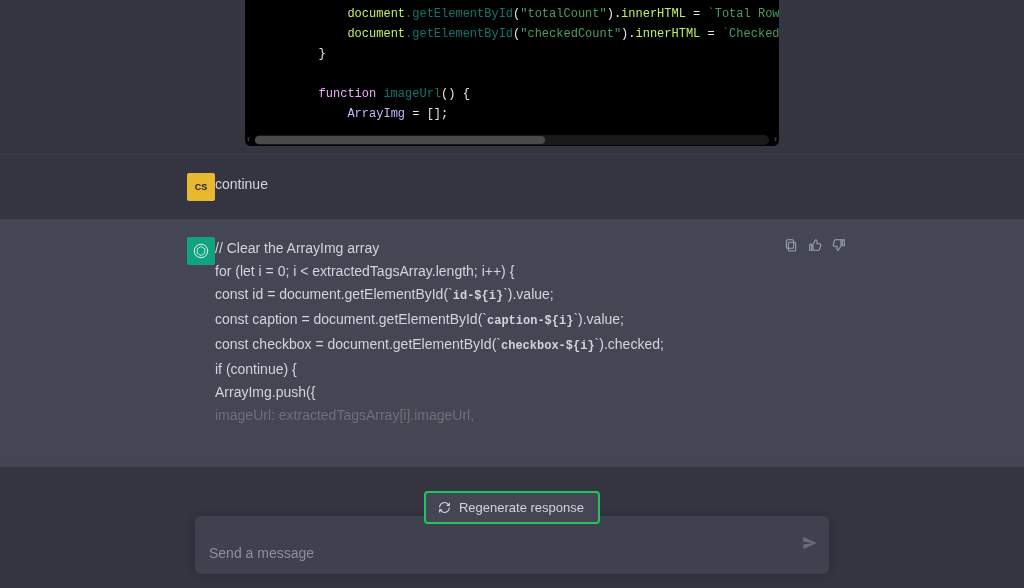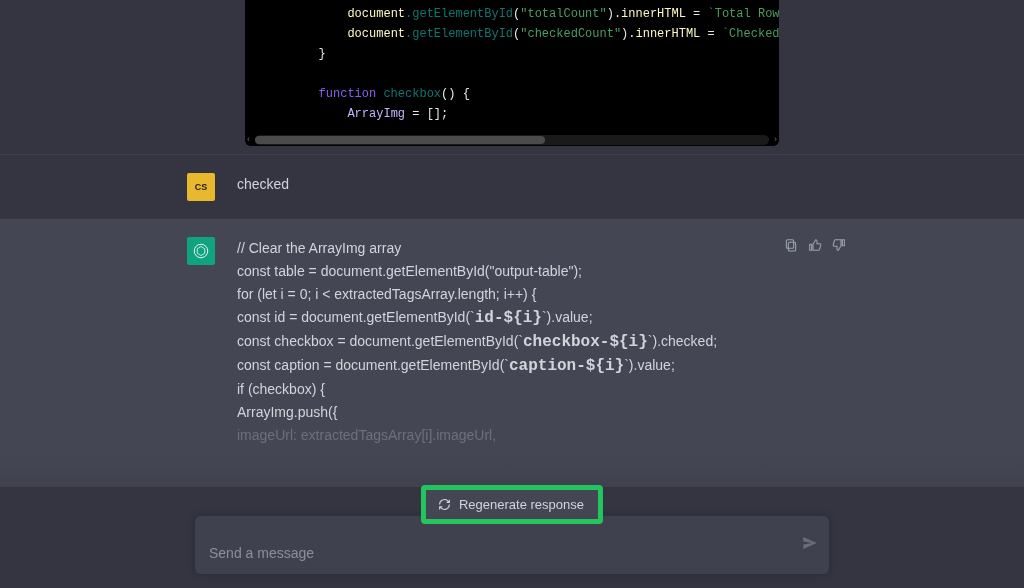--- a/index.html
+++ b/index.html
@@ -29,27 +29,27 @@
 }
 .code-pre {
   font-family: "SFMono-Regular", Consolas, "Liberation Mono", Menlo, monospace;
   font-size: 12px;
   line-height: 20px;
   color: #fff;
   white-space: pre;
   padding: 4px 16px 10px 16px;
   overflow: hidden;
 }
-.code-pre .kw { color: #fef9c3; }        
+.code-pre .kw { color: #bef264; }        
 .code-pre .fn { color: #0f766e; }        
 .code-pre .str { color: #4b9e5f; }       
 .code-pre .tmpl { color: #4b9e5f; }      
 .code-pre .id { color: #c4b5fd; }        
 .code-pre .plain { color: #e5e7eb; }
-.code-pre .funcdecl { color: #8b5cf6; }
+.code-pre .funcdecl { color: #f0abfc; }
 
 .hscroll {
   height: 12px;
   background: #000;
   position: relative;
   border-radius: 0 0 6px 6px;
 }
 .hscroll-track {
   position: absolute;
   left: 10px;
@@ -80,21 +80,20 @@
 .user-row {
   background: #343541;
   padding: 18px 0 18px 0;
   display: flex;
   justify-content: center;
   border-top: 1px solid rgba(255,255,255,0.05);
 }
 .row-inner {
   width: 650px;
   display: flex;
-  gap: 22px;
   align-items: flex-start;
   position: relative;
 }
 .avatar {
   width: 28px;
   height: 28px;
   border-radius: 2px;
   flex: none;
   display: flex;
   align-items: center;
@@ -115,21 +114,21 @@
   padding: 18px 0 40px 0;
   display: flex;
   justify-content: center;
   position: relative;
 }
 .assistant-row .msg-content {
   color: #d1d5db;
 }
 .mono-inline {
   font-family: "SFMono-Regular", Consolas, "Liberation Mono", Menlo, monospace;
-  font-size: 16px;
+  font-size: 12px;
   font-weight: 600;
 }
 .action-icons {
   position: absolute;
   right: -10px;
   top: 0;
   display: flex;
   gap: 8px;
   color: #9ca3af;
 }
@@ -142,21 +141,21 @@
 
 .regen-wrap {
   position: absolute;
   left: 50%;
   transform: translateX(-50%);
   bottom: 64px;
   z-index: 5;
 }
 .regen-btn {
   background: #444654;
-  border: 5px solid #22c55e;
+  border: 2px solid #22c55e;
   color: #d1d5db;
   font-size: 13px;
   padding: 7px 14px 7px 12px;
   border-radius: 4px;
   display: flex;
   align-items: center;
   gap: 8px;
   cursor: pointer;
 }
 .regen-btn svg { width: 13px; height: 13px; stroke: #d1d5db; fill: none; stroke-width: 2; }
@@ -202,55 +201,54 @@
 </head>
 <body>
 
 <div class="dark-section">
   <div class="code-block-wrap">
     <div class="code-block">
 <pre class="code-pre">            <span class="kw">document</span><span class="fn">.getElementById</span><span class="plain">(</span><span class="str">"totalCount"</span><span class="plain">).</span><span class="kw">innerHTML</span><span class="plain"> = </span><span class="tmpl">`Total Rows: ${tot</span>
             <span class="kw">document</span><span class="fn">.getElementById</span><span class="plain">(</span><span class="str">"checkedCount"</span><span class="plain">).</span><span class="kw">innerHTML</span><span class="plain"> = </span><span class="tmpl">`Checked Rows: $</span>
         <span class="plain">}</span>
 
-        <span class="funcdecl">function</span> <span class="fn">checkbox</span><span class="plain">() {</span>
+        <span class="funcdecl">function</span> <span class="fn">imageUrl</span><span class="plain">() {</span>
             <span class="id">ArrayImg</span><span class="plain"> = [];</span></pre>
       <div class="hscroll">
         <span class="hscroll-arrow left">‹</span>
         <div class="hscroll-track"></div>
         <div class="hscroll-thumb"></div>
         <span class="hscroll-arrow right">›</span>
       </div>
     </div>
   </div>
 </div>
 
 <div class="user-row">
   <div class="row-inner">
     <div class="avatar user">CS</div>
-    <div class="msg-content">checked</div>
+    <div class="msg-content">continue</div>
   </div>
 </div>
 
 <div class="assistant-row">
   <div class="row-inner">
     <div class="avatar gpt">
       <svg viewBox="0 0 24 24" width="18" height="18">
           <circle cx="12" cy="12" r="9" stroke="#fff" stroke-width="1.2" fill="none"></circle>
           <path d="M7 9 L12 6 L17 9 L17 15 L12 18 L7 15 Z" stroke="#fff" stroke-width="1" fill="none"></path>
         </svg>
     </div>
     <div class="msg-content" id="assistant-lines">
         <div>// Clear the ArrayImg array</div>
-        <div>const table = document.getElementById("output-table");</div>
         <div>for (let i = 0; i &lt; extractedTagsArray.length; i++) {</div>
         <div><span>const id = document.getElementById(`</span><span class="mono-inline">id-${i}</span><span>`).value;</span></div>
+        <div><span>const caption = document.getElementById(`</span><span class="mono-inline">caption-${i}</span><span>`).value;</span></div>
         <div><span>const checkbox = document.getElementById(`</span><span class="mono-inline">checkbox-${i}</span><span>`).checked;</span></div>
-        <div><span>const caption = document.getElementById(`</span><span class="mono-inline">caption-${i}</span><span>`).value;</span></div>
-        <div>if (checkbox) {</div>
+        <div>if (continue) {</div>
         <div>ArrayImg.push({</div>
         <div class="fade-line">imageUrl: extractedTagsArray[i].imageUrl,</div>
       </div>
     <div class="action-icons">
       <span><svg viewBox="0 0 24 24">
             <rect x="8" y="8" width="11" height="13" rx="2"></rect>
             <rect x="5" y="4" width="11" height="13" rx="2"></rect>
           </svg></span>
       <span><svg viewBox="0 0 24 24">
             <path d="M7 11v9H4v-9h3zm2 9V11l4-7c1 0 2 1 2 2v4h4c1 0 2 1 1.7 2l-2 7c-.2.6-.8 1-1.4 1H9z"></path>

